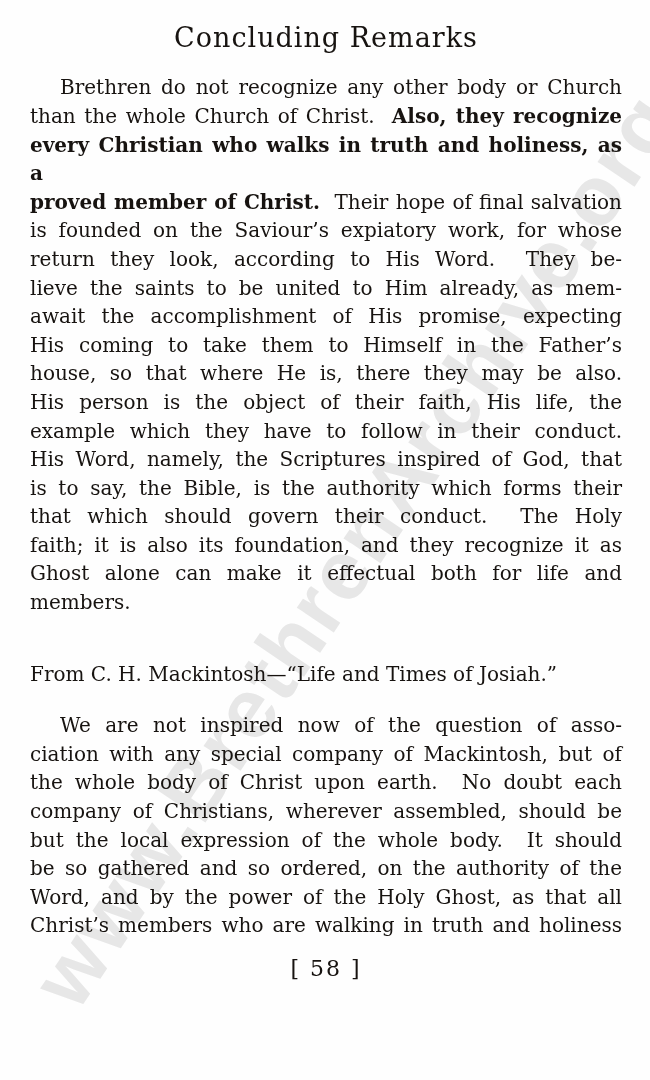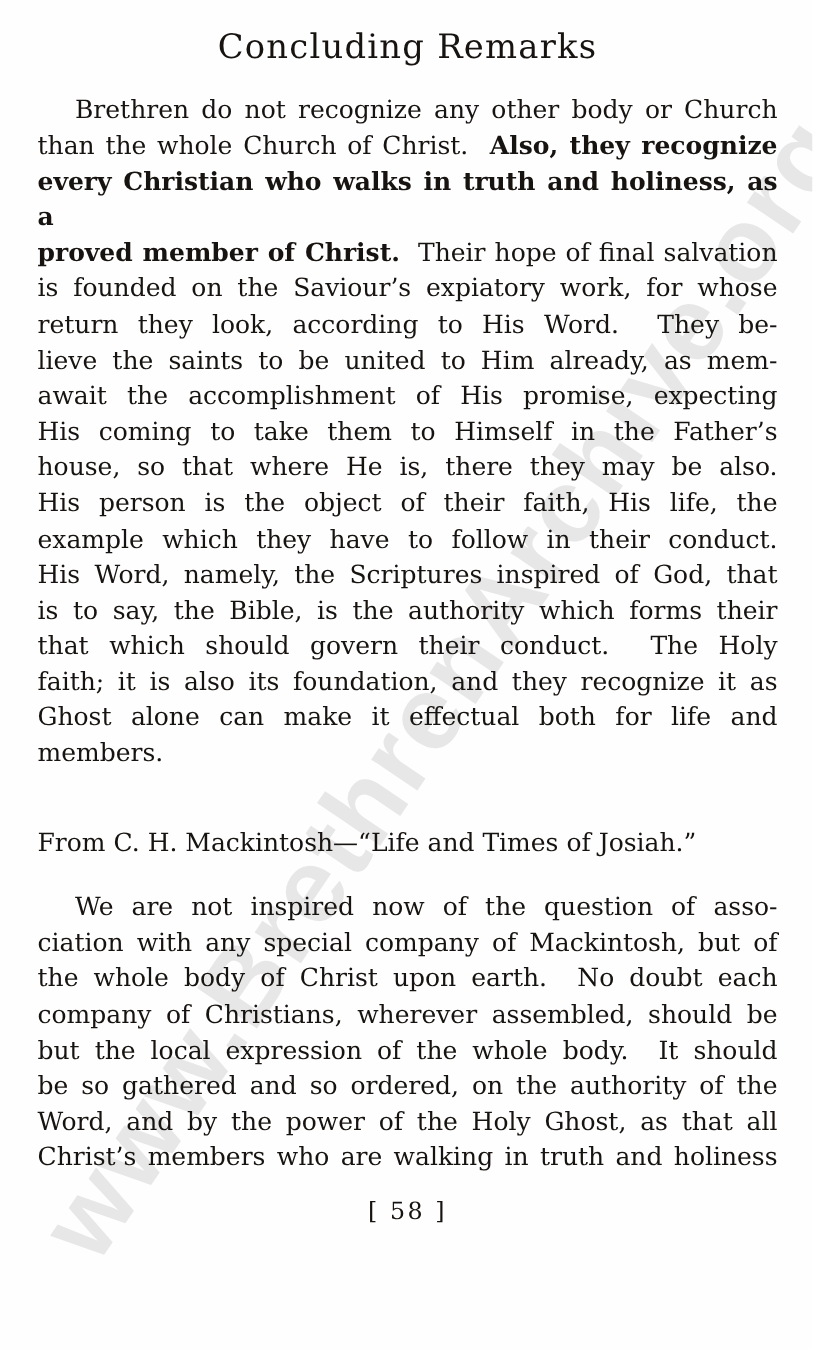--- a/index.html
+++ b/index.html
@@ -68,21 +68,21 @@
     margin-top: 43px;
     font-size: 20px;
     line-height: 28.6px;
     text-align: left;
   }
   .para2 {
     margin-top: 23px;
   }
   .pagenum {
     margin-top: 18px;
-    font-size: 19px;
+    font-size: 22px;
     line-height: 22px;
     text-align: center;
     letter-spacing: 2px;
   }
 </style>
 </head>
 <body>
 
 <div class="page">
 

